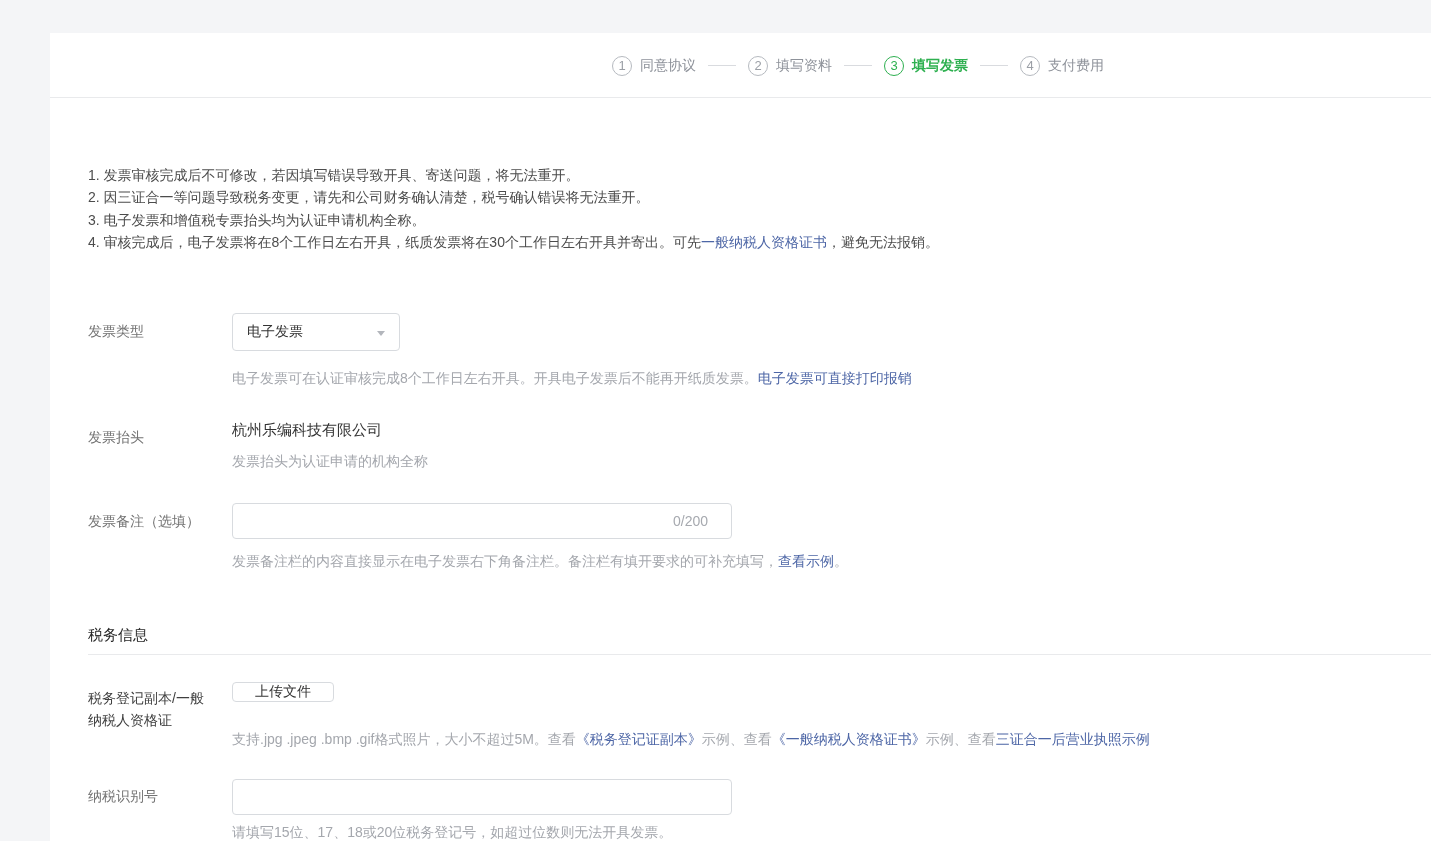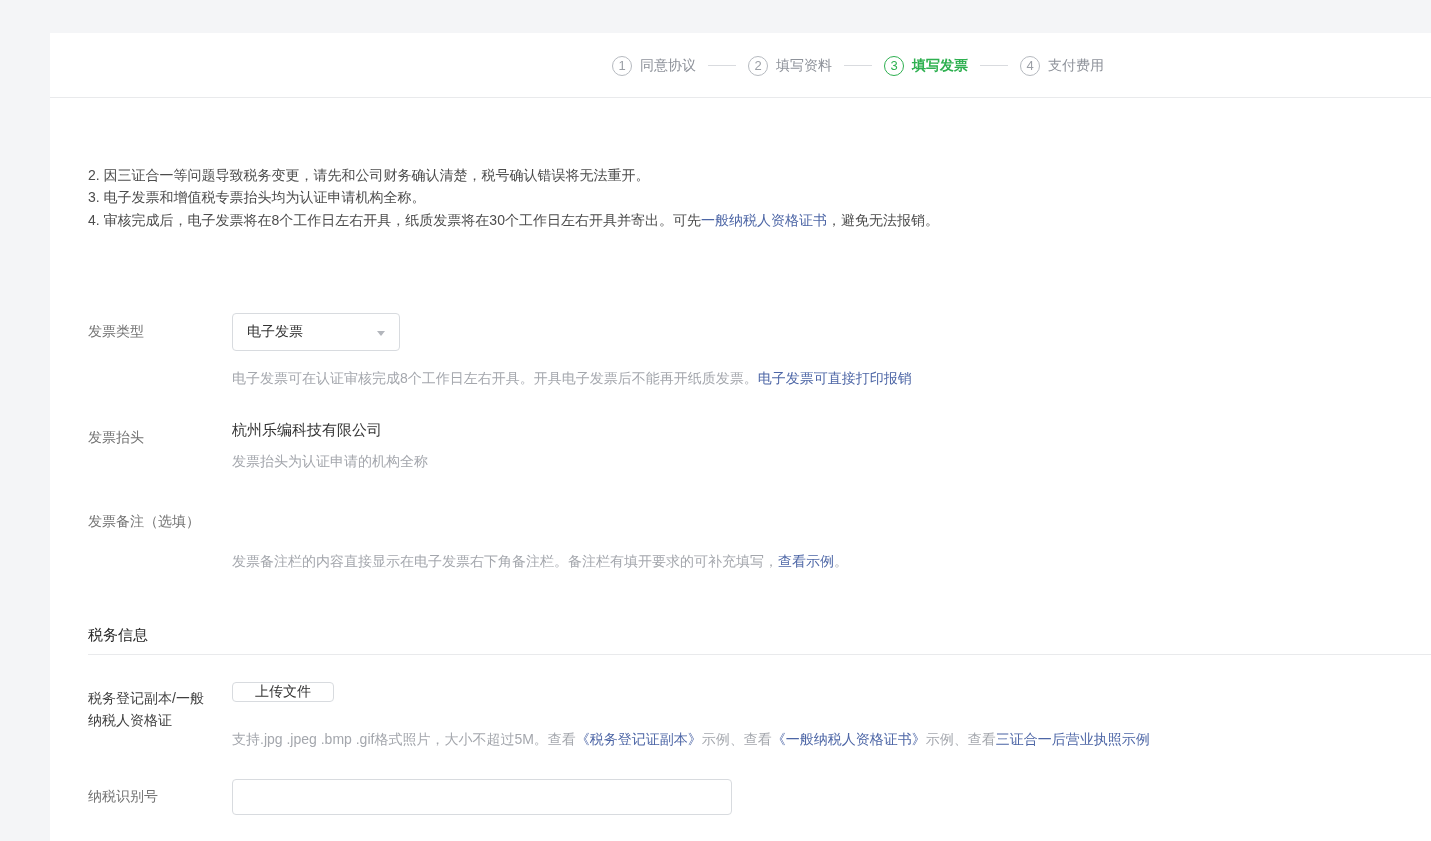--- a/index.html
+++ b/index.html
@@ -100,50 +100,56 @@
       </div>
       <div class="conn"></div>
       <div class="step">
         <span class="circ">4</span>
         <span class="slabel">支付费用</span>
       </div>
     </div>
   </div>
 
   <div class="notes">
+    <div><span>1. 发票审核完成后不可修改，若因填写错误导致开具、寄送问题，将无法重开。</span><span class="link"></span><span></span></div>
     <div><span>2. 因三证合一等问题导致税务变更，请先和公司财务确认清楚，税号确认错误将无法重开。</span><span class="link"></span><span></span></div>
     <div><span>3. 电子发票和增值税专票抬头均为认证申请机构全称。</span><span class="link"></span><span></span></div>
     <div><span>4. 审核完成后，电子发票将在8个工作日左右开具，纸质发票将在30个工作日左右开具并寄出。可先</span><span class="link">一般纳税人资格证书</span><span>，避免无法报销。</span></div>
   </div>
 
   <div class="flabel" style="left:38px; top:290px;">发票类型</div>
   <div class="select">
     <span>电子发票</span>
     <span class="caret"></span>
   </div>
   <div class="help" style="left:182px; top:337px;">
     <span>电子发票可在认证审核完成8个工作日左右开具。开具电子发票后不能再开纸质发票。</span><span class="link">电子发票可直接打印报销</span>
   </div>
 
   <div class="flabel" style="left:38px; top:396px;">发票抬头</div>
   <div class="value-text" style="top:388px;">杭州乐编科技有限公司</div>
   <div class="help" style="left:182px; top:420px;">发票抬头为认证申请的机构全称</div>
 
   <div class="flabel" style="left:38px; top:480px;font-family:Liberation Mono, monospace;">发票备注（选填）</div>
+  <div class="ibox" style="top:470px;">
+    <input type="text" value="" style="">
+    <span class="counter">0/200</span>
+  </div>
   <div class="help" style="left:182px; top:520px;">
     <span>发票备注栏的内容直接显示在电子发票右下角备注栏。备注栏有填开要求的可补充填写，</span><span class="link">查看示例</span><span>。</span>
   </div>
 
   <div class="sec-title">税务信息</div>
   <div class="sec-divider"></div>
 
   <div class="upload-label">税务登记副本/一般纳税人资格证</div>
   <button class="upload-btn">上传文件</button>
   <div class="help" style="left:182px; top:698px;">
     <span>支持.jpg .jpeg .bmp .gif格式照片，大小不超过5M。查看</span><span class="link">《税务登记证副本》</span><span>示例、查看</span><span class="link">《一般纳税人资格证书》</span><span>示例、查看</span><span class="link">三证合一后营业执照示例</span>
   </div>
 
   <div class="flabel" style="left:38px; top:755px;">纳税识别号</div>
   <div class="ibox" style="top:746px;">
     <input type="text" value="" style="">
   </div>
+  <div class="help" style="left:182px; top:791px;">请填写15位、17、18或20位税务登记号，如超过位数则无法开具发票。</div>
 
 </div>
 
 </body></html>

